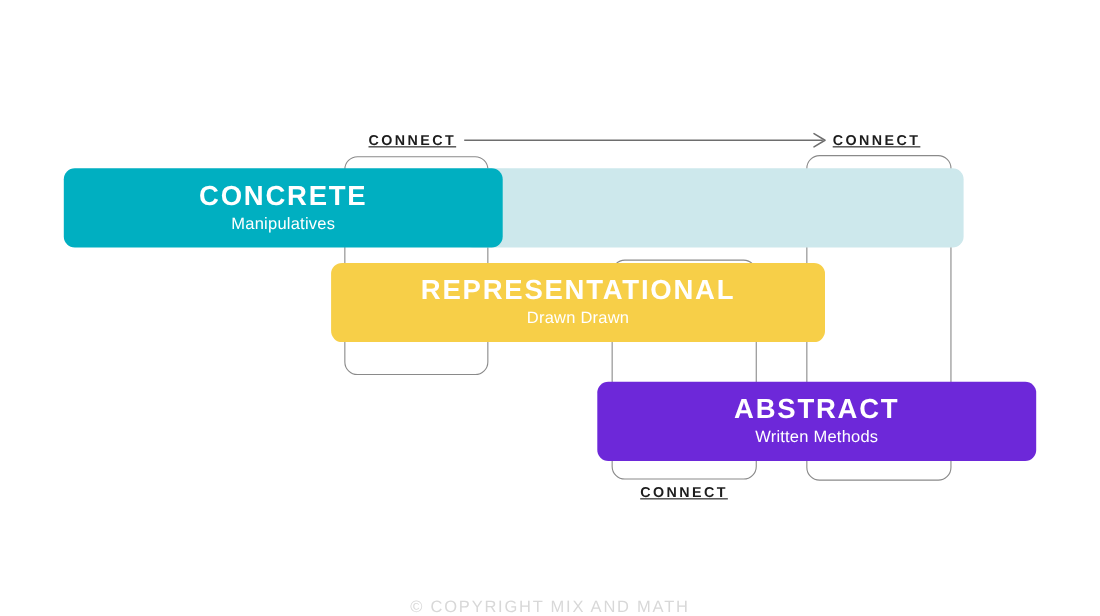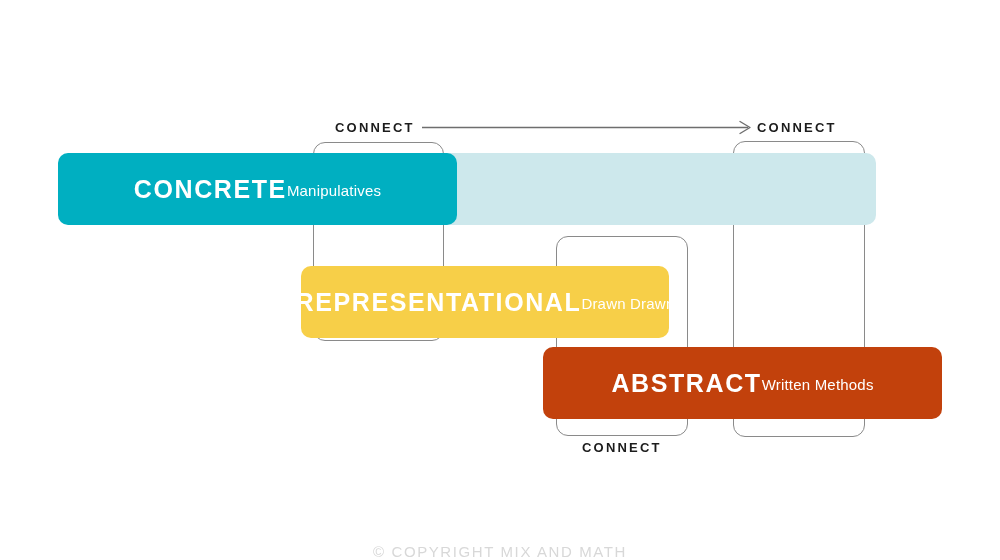--- a/index.html
+++ b/index.html
@@ -50,41 +50,42 @@
   .bar-sub {
     color: #ffffff;
     font-size: 15px;
     letter-spacing: 0.2px;
     line-height: 1.2;
     margin-top: 3px;
     white-space: nowrap;
   }
   .bar-label-wrap {
     display: flex;
-    flex-direction: row;
+    flex-direction: column;
     align-items: center;
     justify-content: center;
   }
 
   
   .bar-ext {
     position: absolute;
     border-radius: 10px;
     z-index: 2;
   }
 
   
   .connect-label {
     position: absolute;
     font-size: 13px;
     font-weight: bold;
     letter-spacing: 2.2px;
     color: #1c1c1c;
     white-space: nowrap;
     z-index: 5;
+    text-decoration: underline;
   }
 
   
   .arrow {
     position: absolute;
     z-index: 4;
   }
 
   
   .copyright {
@@ -111,28 +112,28 @@
 
   <div class="bar-ext" style="left:420px; top:153px; width:456px; height:72px; background:#CDE8EC;"></div>
 
   <div class="bar" style="left:58px; top:153px; width:399px; height:72px; background:#00AFC1;">
     <div class="bar-label-wrap">
       <div class="bar-title">CONCRETE</div>
       <div class="bar-sub">Manipulatives</div>
     </div>
   </div>
 
-  <div class="bar" style="left:301px; top:266px; width:368px; height:72px; background:#F7CF48;">
+  <div class="bar" style="left:301px; top:239px; width:449px; height:72px; background:#F7CF48;">
     <div class="bar-label-wrap">
       <div class="bar-title">REPRESENTATIONAL</div>
       <div class="bar-sub">Drawn Drawn</div>
     </div>
   </div>
 
-  <div class="bar" style="left:543px; top:347px; width:399px; height:72px; background:#c2410c;">
+  <div class="bar" style="left:543px; top:347px; width:399px; height:72px; background:#6d28d9;">
     <div class="bar-label-wrap">
       <div class="bar-title">ABSTRACT</div>
       <div class="bar-sub">Written Methods</div>
     </div>
   </div>
 
   <div class="connect-label" style="left:335px; top:120px;">CONNECT</div>
 
   <div class="connect-label" style="left:757px; top:120px;">CONNECT</div>
 

